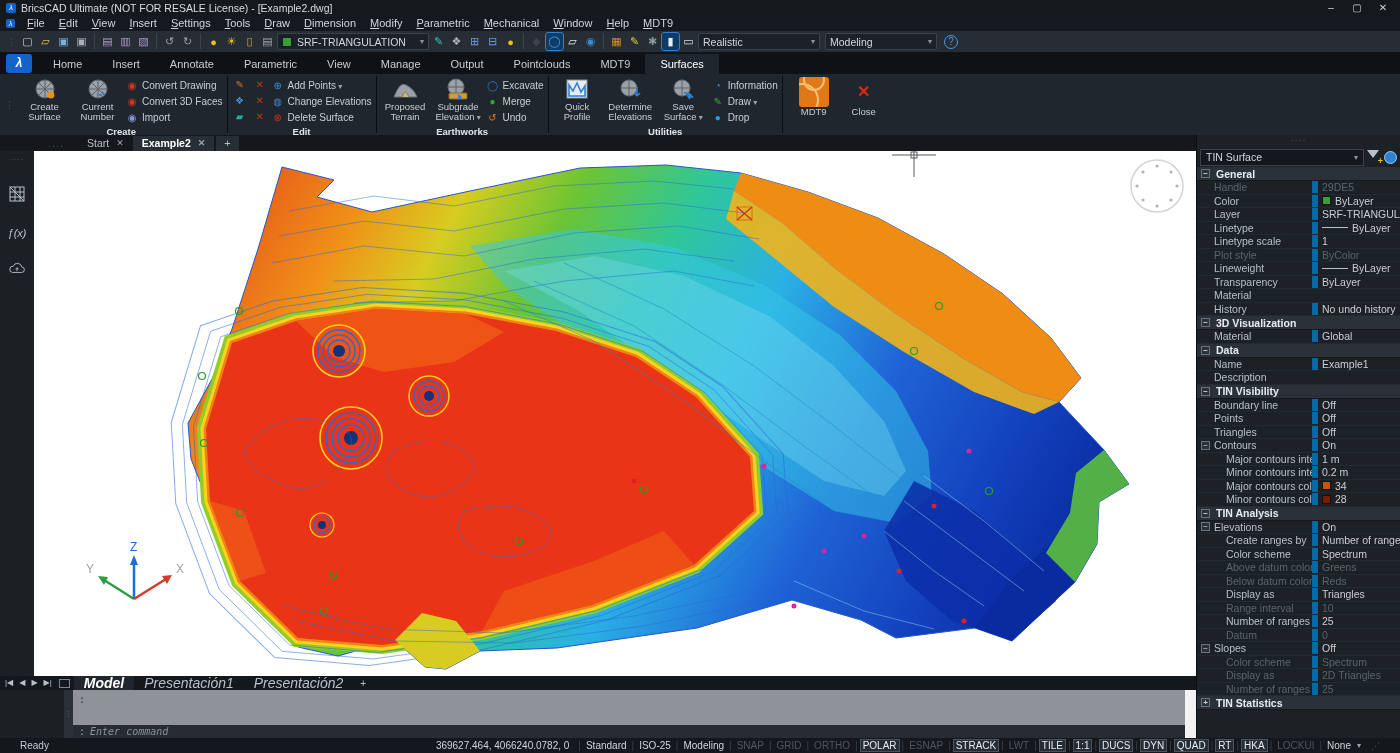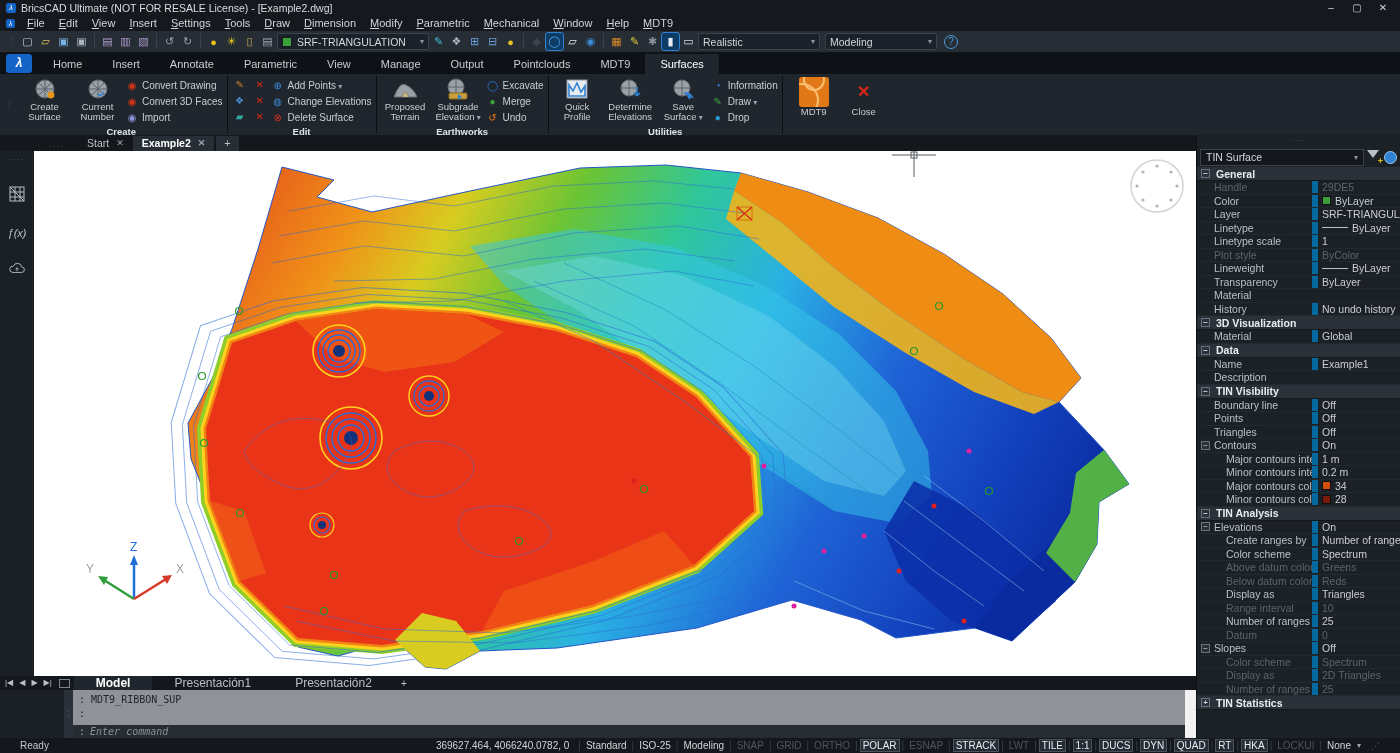--- a/index.html
+++ b/index.html
@@ -68,21 +68,21 @@
   .side-strip { width:34px; background:#1b2025; display:flex; flex-direction:column; align-items:center; gap:22px; padding-top:4px; flex:none; }
   .side-strip .dots { color:#4a545e; font-size:8px; letter-spacing:1px; }
   .side-ico { color:#b9c0c6; font-size:14px; }
   .viewport { flex:1; background:#fff; position:relative; overflow:hidden; }
   .viewport svg { display:block; }
 
   
   .layout-tabs { height:14px; background:#14181c; display:flex; align-items:center; padding-left:2px; flex:none; }
   .nav-btn { padding:0 3px; font-size:8px; color:#b9c0c6; line-height:14px; }
   .sheet-ico { width:11px; height:9px; border:1px solid #7a848e; margin:0 4px; }
-  .ltab { padding:0 22px; font-size:12px; color:#b9c0c6; line-height:14px; }
+  .ltab { padding:0 10px; font-size:14px; color:#b9c0c6; line-height:14px;font-style:italic; }
   .ltab.active { color:#fff; font-weight:bold; background:#20262d; }
   .ltab-plus { padding:0 7px; color:#b9c0c6; font-size:10px; }
 
   
   .console { height:48px; display:flex; flex:none; background:#1b2025; }
   .console-grip { width:9px; background:#2a3138; color:#6a747e; font-size:7px; display:flex; align-items:center; justify-content:center; flex-direction:column; }
   .console-body { flex:1; display:flex; flex-direction:column; }
   .console-hist { flex:1; background:#8f9299; font-family:"DejaVu Sans Mono", monospace; font-size:10px; color:#22262a; padding:3px 6px; line-height:14px; }
   .console-input { height:13px; background:#262c31; font-family:"DejaVu Sans Mono", monospace; font-size:10px; color:#9aa4ae; padding:0 6px; display:flex; align-items:center; gap:5px; }
   .console-input .ph { font-style:italic; color:#8a929a; }
@@ -624,21 +624,20 @@
         <div class="ltab-plus">+</div>
       </div>
 
       <div class="console">
         <div style="width:64px;background:#1b2025;"></div>
         <div class="console-grip">
             <span>⋮</span>
           </div>
         <div class="console-body">
           <div class="console-hist">
-            <div>: MDT9_RIBBON_SUP</div>
             <div>:</div>
           </div>
           <div class="console-input">
             <span>:</span>
             <span class="ph">Enter command</span>
           </div>
         </div>
         <div class="console-sb"></div>
       </div>
     </div>

